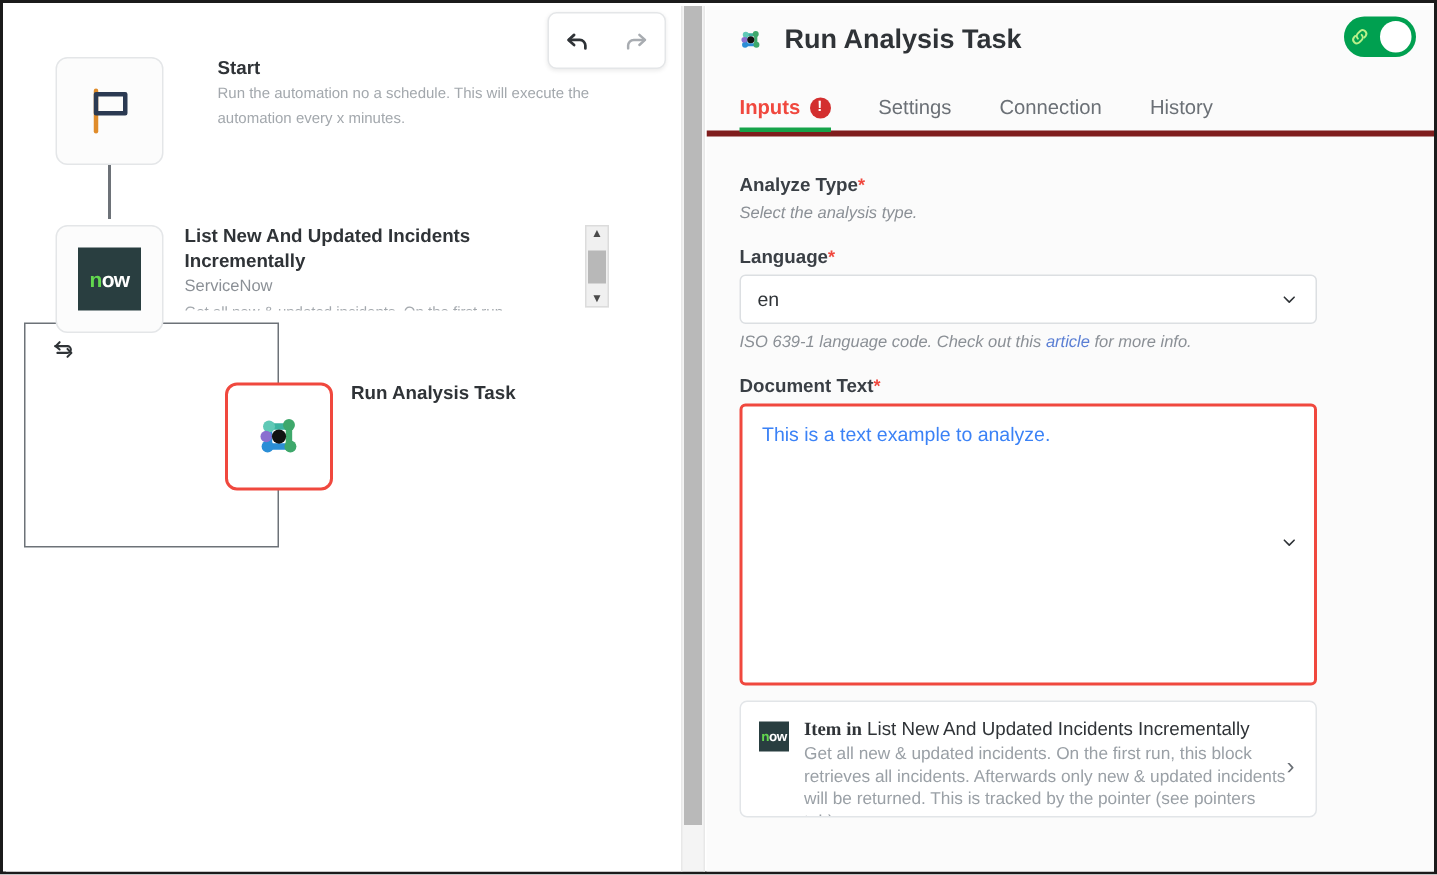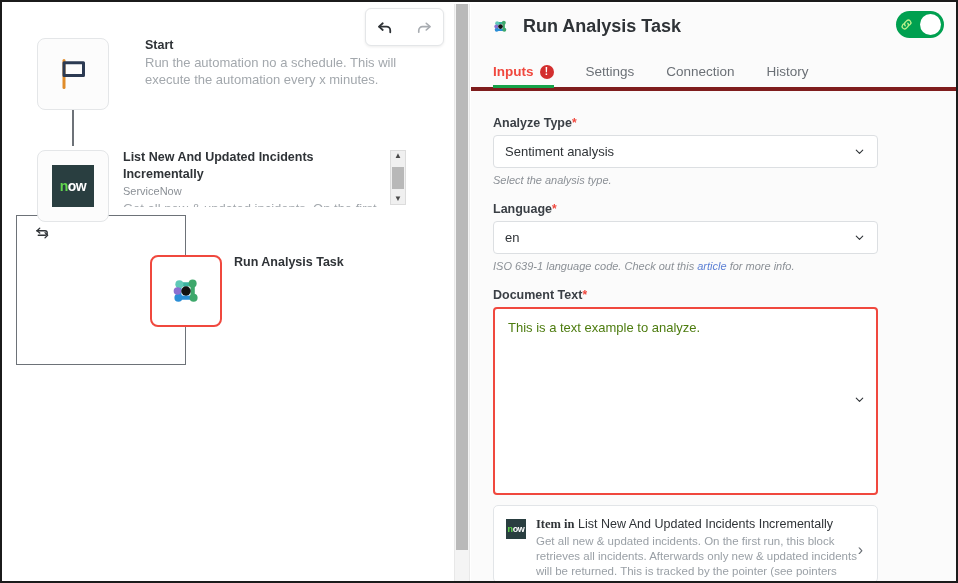--- a/index.html
+++ b/index.html
@@ -76,21 +76,21 @@
   #node-servicenow { left: 33px; top: 146px; width: 72px; height: 72px; }
   #node-analysis { left: 146px; top: 251px; width: 72px; height: 72px; }
 
   .node-label {
     position: absolute;
     font-size: 12.5px;
     line-height: 17px;
   }
   .node-title { color: #2f3337; font-weight: 700; font-size: 12.5px; }
   .node-sub   { color: #8b9096; font-size: 11px; }
-  .node-desc  { color: #a3a8ad; font-size: 13px; }
+  .node-desc  { color: #a3a8ad; font-size: 10px; }
 
   #label-start { left: 119px; top: 33px; width: 260px; margin-left: 22px; }
   #label-servicenow { left: 119px; top: 145px; width: 262px; max-height: 58px; overflow: hidden; }
   #label-analysis { left: 230px; top: 250px; width: 216px; }
 
   
   #sn-scrollbar {
     position: absolute;
     left: 386px; top: 146px;
     width: 16px; height: 55px;
@@ -209,21 +209,21 @@
     margin-top: 6px;
     font-style: italic;
   }
   .hint a { color: #5b7fd4; text-decoration: none; }
   #doc-text-area {
     width: 100%; height: 188px;
     background: #ffffff;
     border: 2px solid #f0483e;
     border-radius: 4px;
     padding: 11px 13px;
-    font-size: 13px; color: #4d7c0f;
+    font-size: 13px; color: #3b82f6;
     position: relative;
     cursor: text;
   }
   #doc-caret {
     position: absolute; right: 10px; top: 50%;
     transform: translateY(-50%);
     color: #2f3337;
   }
 
   
@@ -375,26 +375,20 @@
       <div class="tab">
         <span>History</span>
       </div>
     </div>
 
     <div id="form">
 
       <div class="field-label">
         <span>Analyze Type</span><span class="req">*</span>
       </div>
-      <div class="select-box">
-        <span>Sentiment analysis</span>
-        <svg width="13" height="13" viewBox="0 0 24 24">
-          <path d="M6 9.5 L12 15.5 L18 9.5" stroke="#2f3337" stroke-width="2" fill="none" stroke-linecap="round" stroke-linejoin="round"></path>
-        </svg>
-      </div>
       <div class="hint">Select the analysis type.</div>
 
       <div class="field-label">
         <span>Language</span><span class="req">*</span>
       </div>
       <div class="select-box">
         <span>en</span>
         <svg width="13" height="13" viewBox="0 0 24 24">
           <path d="M6 9.5 L12 15.5 L18 9.5" stroke="#2f3337" stroke-width="2" fill="none" stroke-linecap="round" stroke-linejoin="round"></path>
         </svg>

